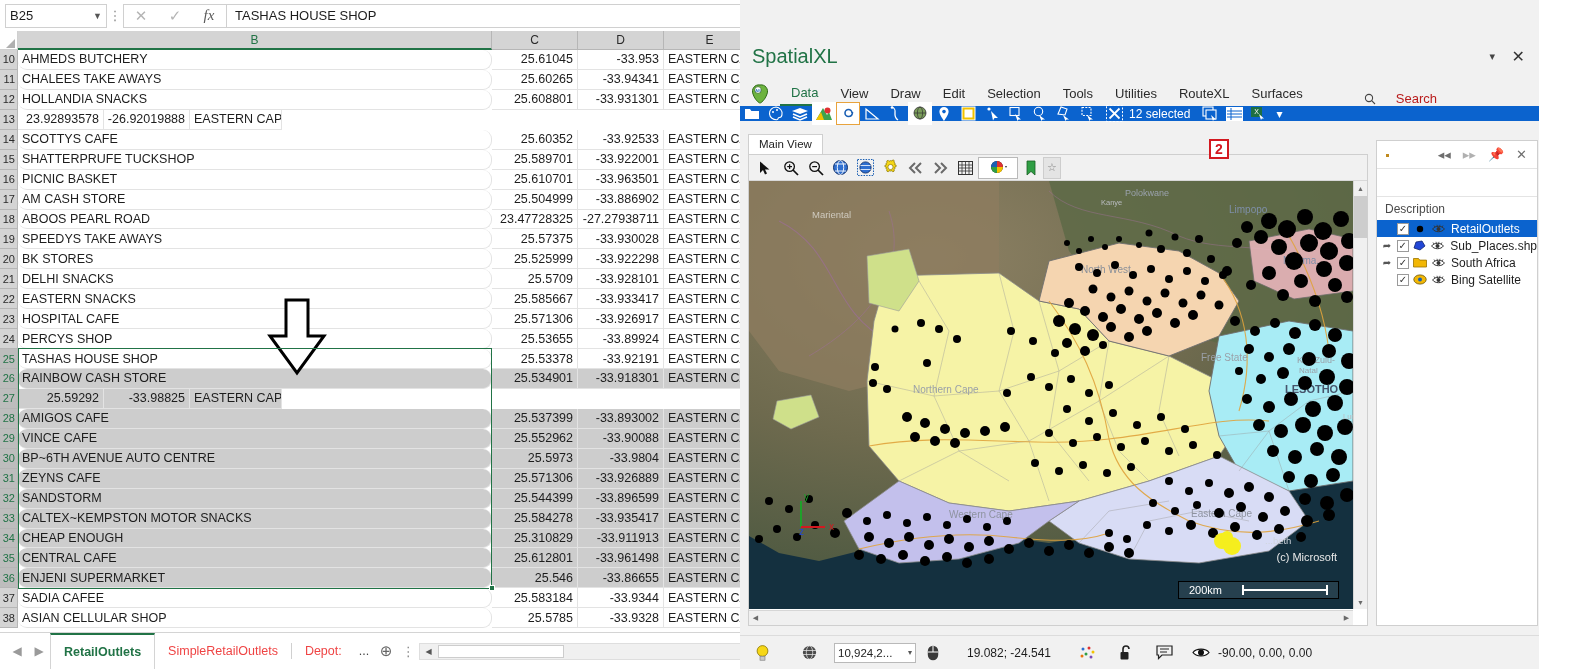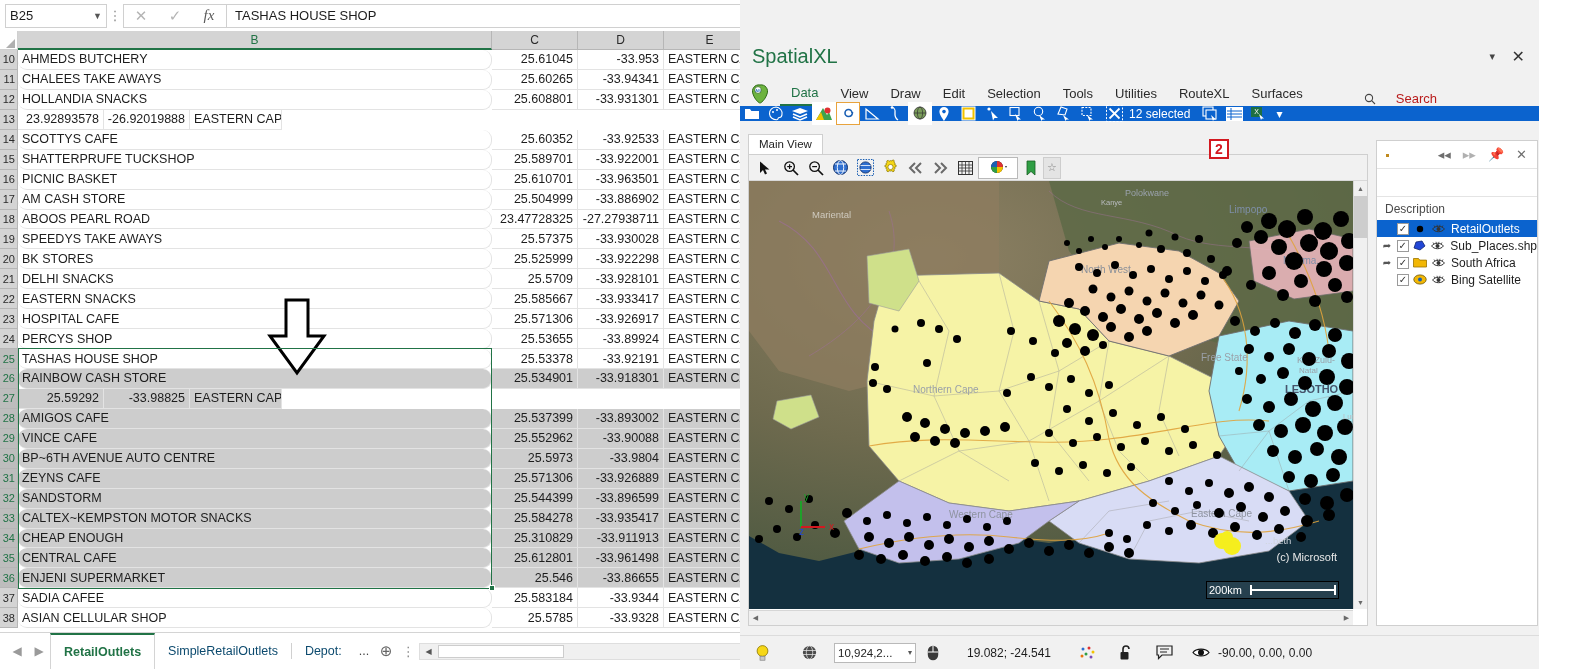--- a/index.html
+++ b/index.html
@@ -146,21 +146,21 @@
   
   #sheetbar {
     position: absolute; left: 0; bottom: 0; width: 780px; height: 37px;
     background: #ffffff; border-top: 1px solid #d4d4d4;
     display: flex; align-items: center;
   }
   #sheet-navs { display: flex; align-items: center; margin-left: 6px; }
   .sheet-nav { width: 22px; text-align: center; color: #9a9a9a; font-size: 12px; }
   .stab {
     height: 36px; padding: 0 13px; display: flex; align-items: center;
-    font-size: 12.5px; color: #0c4a6e; background: #fff;
+    font-size: 12.5px; color: #ef4444; background: #fff;
   }
   .stab.active {
     color: #217346; font-weight: bold;
     border-top: 2px solid #217346;
     border-left: 1px solid #d4d4d4; border-right: 1px solid #d4d4d4;
     background: #fff;
   }
   .stab-sep { width: 1px; height: 16px; background: #d0d0d0; }
   .stab-plus {
     width: 26px; display:flex; align-items:center; justify-content:center;
@@ -263,22 +263,22 @@
     position: absolute; left: 0; bottom: 0; width: 604px; height: 15px;
     background: #f0f0f0; border-top: 1px solid #d6d6d6;
     display: flex; align-items: center; justify-content: space-between;
   }
   #map-hsb .sb-btn { width: 13px; height: 13px; font-size: 7px; }
 
   #axis-widget { position: absolute; left: 44px; bottom: 74px; width: 46px; height: 44px; }
   #scalebar {
     position: absolute; right: 14px; bottom: 10px;
     border: 1px solid #000; background: rgba(255,255,255,0.08);
-    color: #fff; font-size: 11px; padding: 2px 2px;
-    display: flex; align-items: center; gap: 8px;
+    color: #fff; font-size: 11px; padding: 2px 10px;
+    display: flex; align-items: center; gap: 20px;
   }
   #ms-bar { display: inline-block; width: 86px; height: 2px; background: #fff; position: relative; }
   #ms-bar::before, #ms-bar::after {
     content: ""; position: absolute; top: -4px; width: 2px; height: 10px; background: #fff;
   }
   #ms-bar::before { left: 0; } #ms-bar::after { right: 0; }
   #map-credit {
     position: absolute; right: 16px; bottom: 46px;
     color: #e8e8e8; font-size: 11px;
   }

